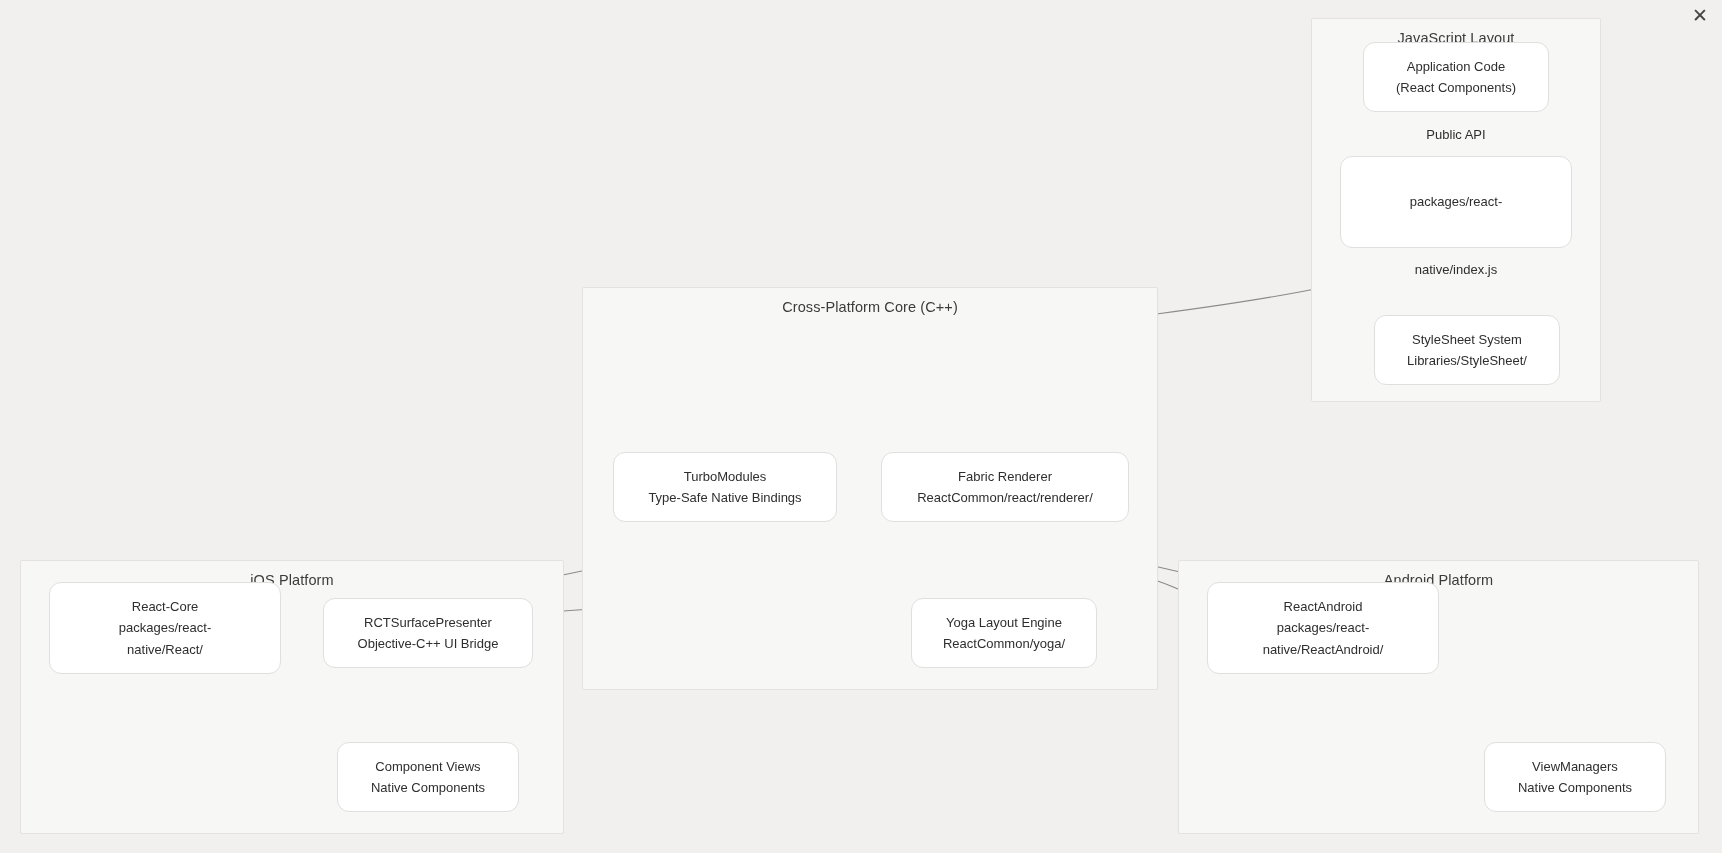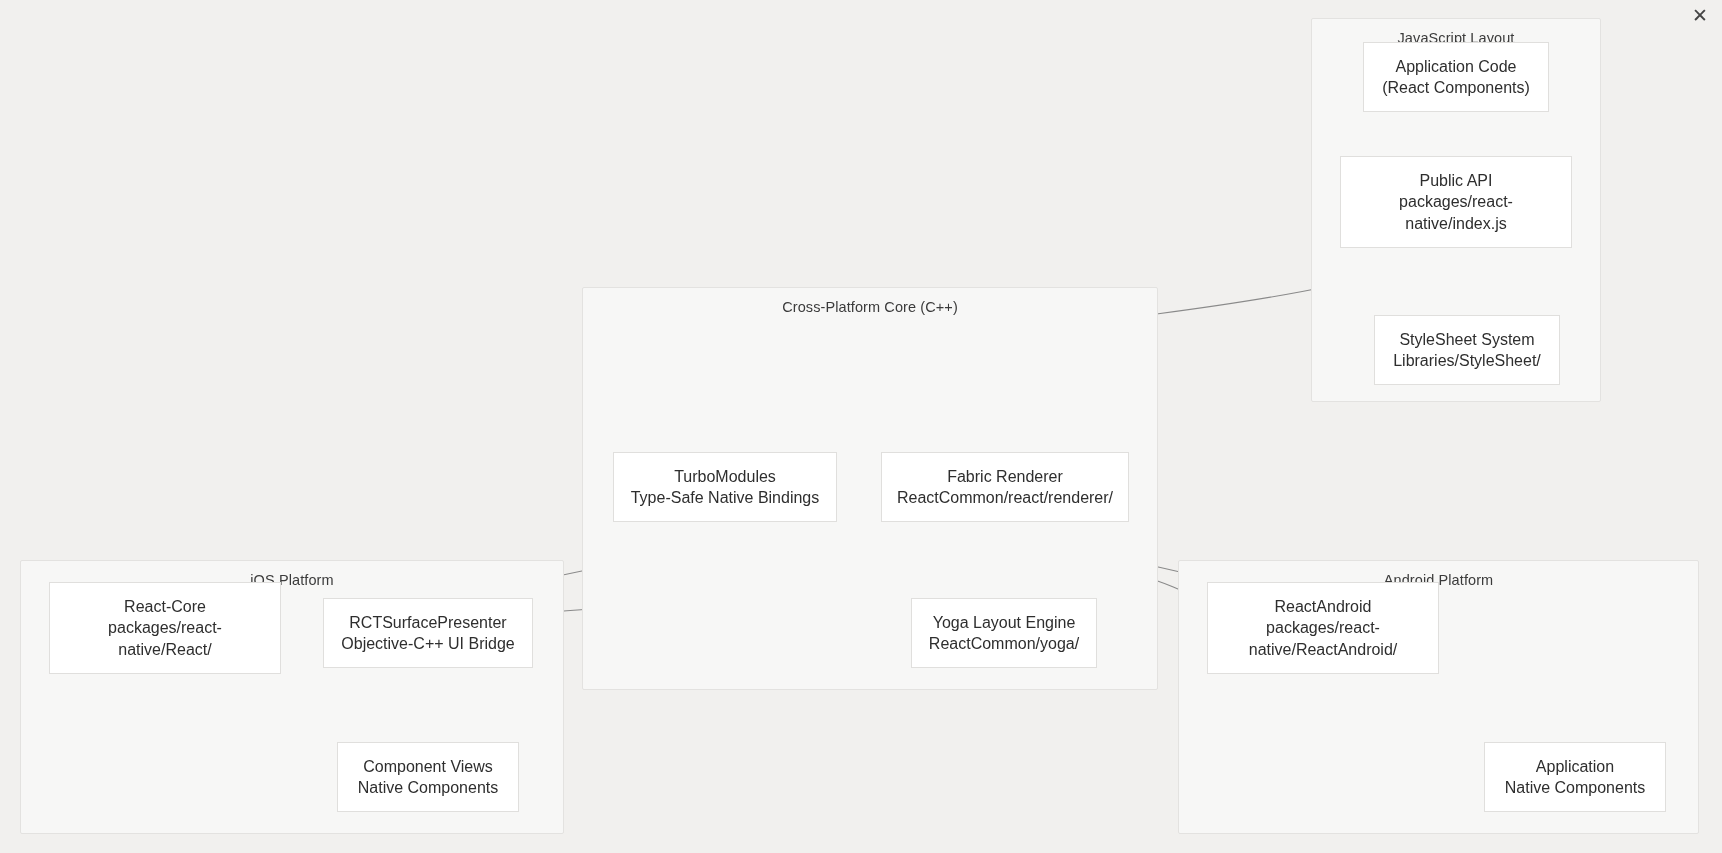--- a/index.html
+++ b/index.html
@@ -42,29 +42,29 @@
     width: 100%;
     text-align: center;
     font-size: 14.5px;
     color: #3b3b3b;
     letter-spacing: 0.1px;
   }
   .node {
     position: absolute;
     background: #ffffff;
     border: 1px solid #e0dfdd;
-    border-radius: 0;
+    border-radius: 12px;
     box-sizing: border-box;
     display: flex;
     flex-direction: column;
     align-items: center;
     justify-content: center;
     text-align: center;
     color: #2e2e2e;
-    font-size: 16px;
+    font-size: 13px;
     line-height: 21.5px;
     padding: 4px 8px;
   }
   .node .ln { display: block; white-space: pre; }
   .close-btn {
     position: absolute;
     right: 11px;
     top: 5px;
     width: 22px;
     height: 22px;
@@ -132,21 +132,21 @@
   </div>
 
   <div class="group" id="g-android-platform" style="left: 1178px; top: 560px; width: 521px; height: 274px; background: rgb(247, 247, 246); border-color: rgb(227, 226, 224);">
     <div class="group-label" style="color: rgb(59, 59, 59);">Android Platform</div>
   </div>
 
   <div class="node" style="left: 1363px; top: 42px; width: 186px; height: 70px; background: rgb(255, 255, 255); border-color: rgb(224, 223, 221); color: rgb(46, 46, 46);">
       <span class="ln">Application Code</span>
       <span class="ln">(React Components)</span>
     </div>
-  <div class="node" style="left: 1340px; top: 156px; width: 232px; height: 92px; background: rgb(255, 255, 255); border-color: rgb(224, 223, 221); color: rgb(46, 46, 46);">
+  <div class="node" style="left: 1340px; top: 156px; width: 232px; height: 92px; background: rgb(255, 255, 255); border-color: rgb(224, 223, 221); color: rgb(46, 46, 46); gap: 46px;">
       <span class="ln">Public API</span>
       <span class="ln">packages/react-</span>
       <span class="ln">native/index.js</span>
     </div>
   <div class="node" style="left: 1374px; top: 315px; width: 186px; height: 70px; background: rgb(255, 255, 255); border-color: rgb(224, 223, 221); color: rgb(46, 46, 46);">
       <span class="ln">StyleSheet System</span>
       <span class="ln">Libraries/StyleSheet/</span>
     </div>
   <div class="node" style="left: 613px; top: 452px; width: 224px; height: 70px; background: rgb(255, 255, 255); border-color: rgb(224, 223, 221); color: rgb(46, 46, 46);">
       <span class="ln">TurboModules</span>
@@ -172,18 +172,18 @@
   <div class="node" style="left: 337px; top: 742px; width: 182px; height: 70px; background: rgb(255, 255, 255); border-color: rgb(224, 223, 221); color: rgb(46, 46, 46);">
       <span class="ln">Component Views</span>
       <span class="ln">Native Components</span>
     </div>
   <div class="node" style="left: 1207px; top: 582px; width: 232px; height: 92px; background: rgb(255, 255, 255); border-color: rgb(224, 223, 221); color: rgb(46, 46, 46);">
       <span class="ln">ReactAndroid</span>
       <span class="ln">packages/react-</span>
       <span class="ln">native/ReactAndroid/</span>
     </div>
   <div class="node" style="left: 1484px; top: 742px; width: 182px; height: 70px; background: rgb(255, 255, 255); border-color: rgb(224, 223, 221); color: rgb(46, 46, 46);">
-      <span class="ln">Application</span>
+      <span class="ln">ViewManagers</span>
       <span class="ln">Native Components</span>
     </div>
 
   <div class="close-btn">✕</div>
 </div>
 
 </body></html>

